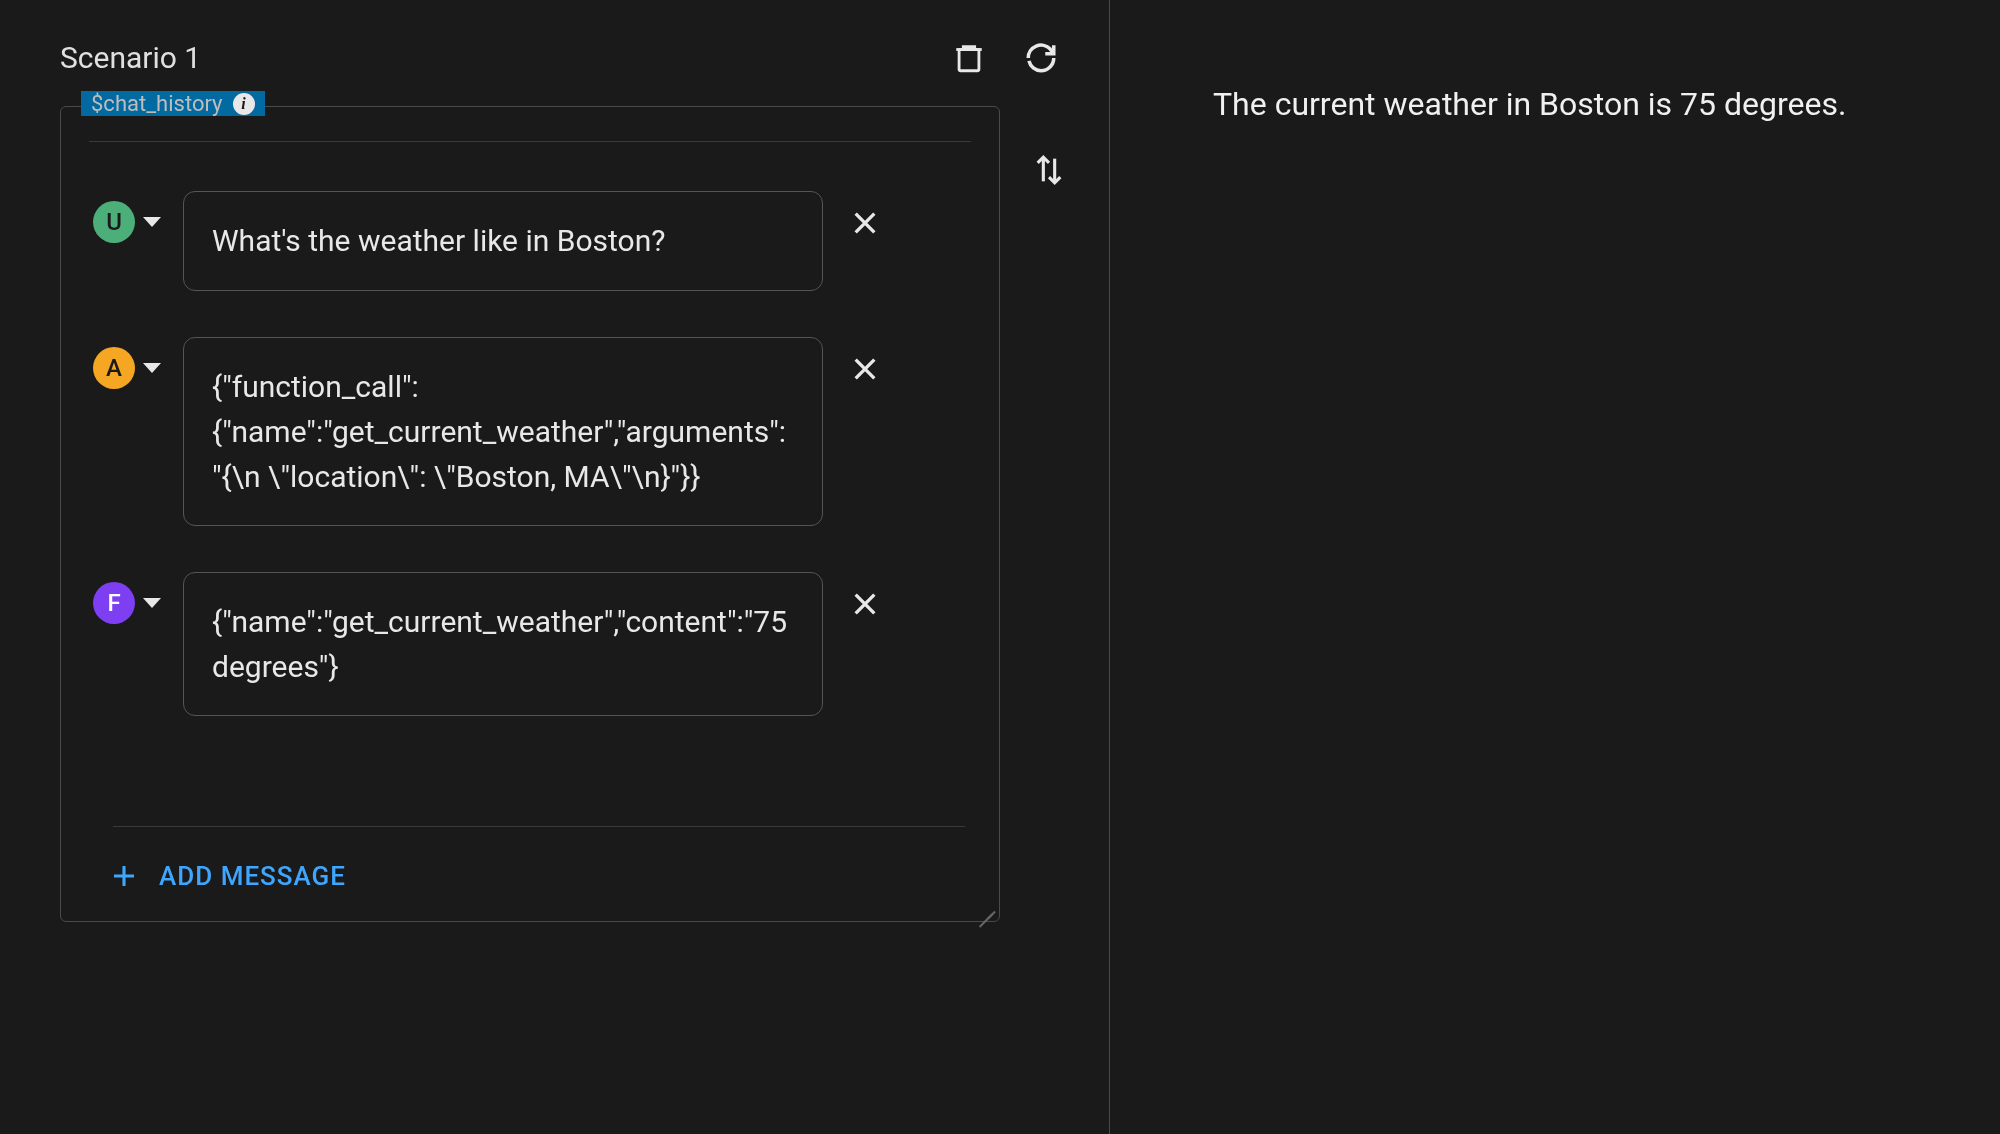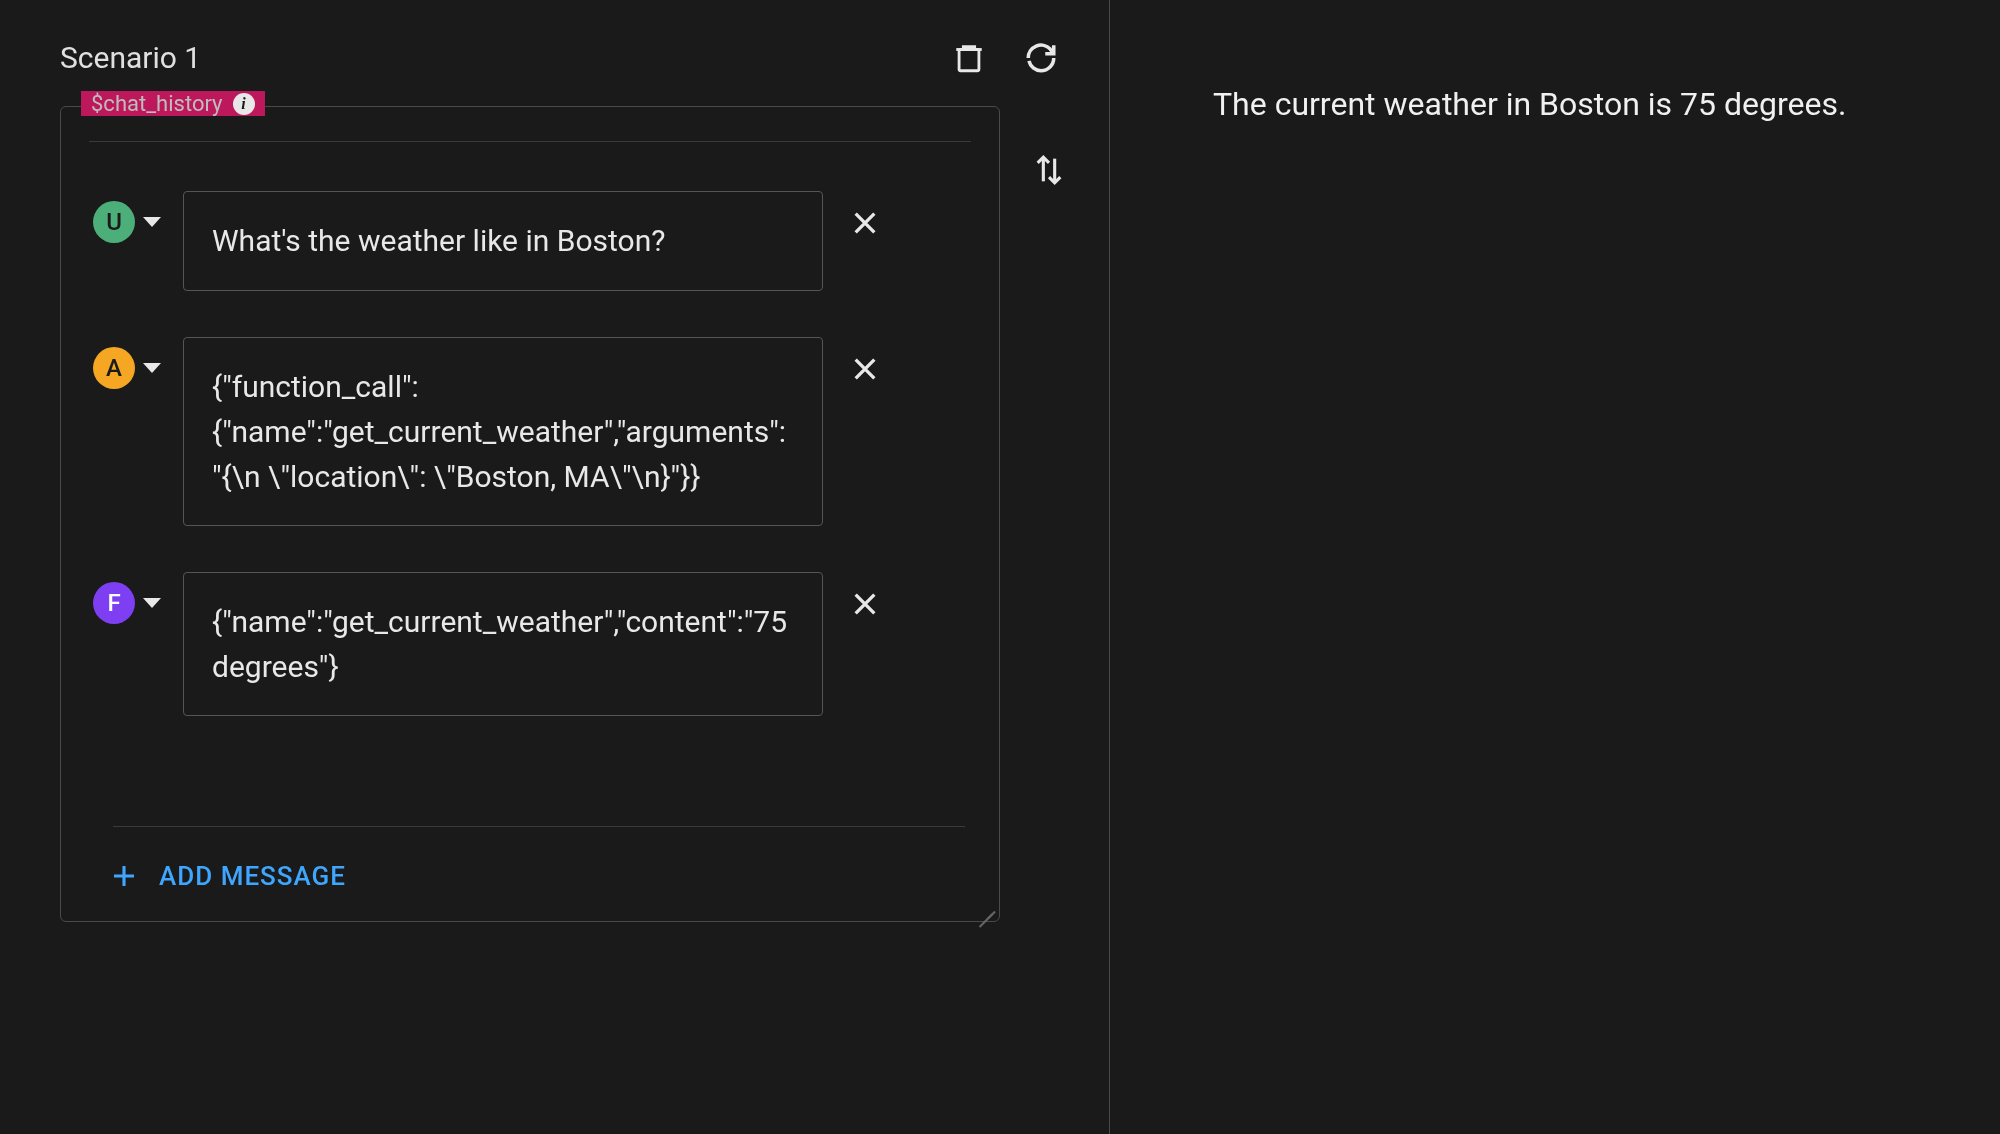--- a/index.html
+++ b/index.html
@@ -74,21 +74,21 @@
     border: 1px solid #4a4a4a;
     border-radius: 6px;
     padding: 0 0 30px 0;
     position: relative;
     width: 940px;
   }
   .fieldset-label {
     position: absolute;
     top: -16px;
     left: 20px;
-    background: #be185d;
+    background: #0369a1;
     padding: 0 10px;
     font-size: 22px;
     color: #bdbdbd;
     display: flex;
     align-items: center;
     gap: 10px;
   }
   .info-icon {
     display: inline-flex;
     width: 22px;
@@ -146,21 +146,21 @@
   .avatar.function { background: #7e3ff2; color:#fff; }
   .caret-down {
     width: 0; height: 0;
     border-left: 9px solid transparent;
     border-right: 9px solid transparent;
     border-top: 10px solid #e8e8e8;
   }
   .msg-box {
     flex: 0 0 640px;
     border: 1px solid #555;
-    border-radius: 4px;
+    border-radius: 12px;
     padding: 26px 28px;
     font-size: 30px;
     line-height: 1.5;
     color: #e8e8e8;
     word-break: break-word;
     background: transparent;
     min-height: 100px;
     font-family: inherit;
     resize: none;
     outline: none;

